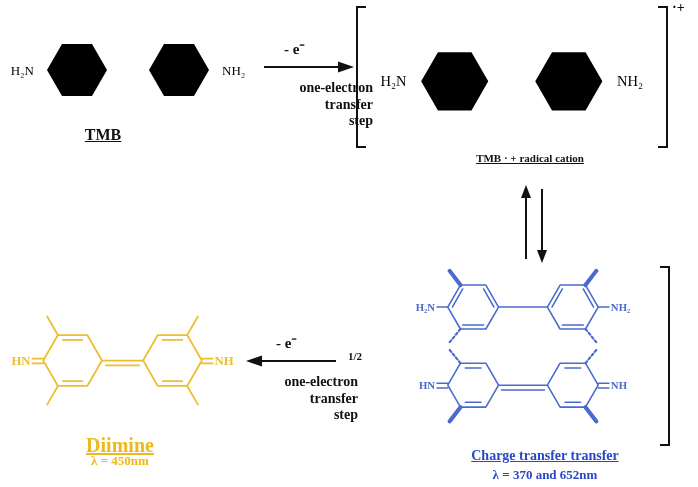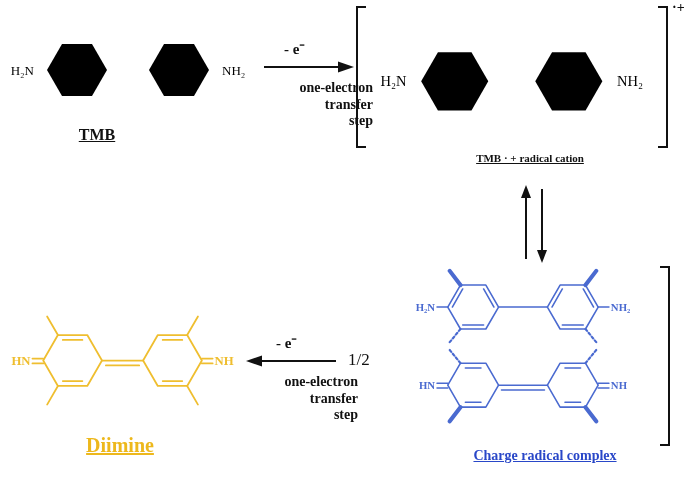--- a/index.html
+++ b/index.html
@@ -17,21 +17,21 @@
   .mol-black  { color: var(--black,  #1a1a1a); }
   .mol-blue   { color: var(--blue,   #4a6ad0); }
   .mol-blue path, .mol-blue line { stroke-width:1.6; }
   .mol-yellow { color: var(--yellow, #efbe2f); }
   .mol-label { font-weight:bold; text-decoration:underline; text-align:center; font-size:16px; }
   .lambda    { font-weight:bold; text-align:center; font-size:13px; }
   .blue-text   { color: var(--blue_text,  #2947c8); }
   .yellow-text { color: var(--yellow_text,#edb81c); }
   .electron { font-weight:bold; font-size:15px; }
   .caption  { font-weight:bold; font-size:14px; line-height:1.18;text-align:right; }
-  .half     { font-weight:normal; font-size:17px; }
+  .half     { font-weight:bold; font-size:11px; }
   .charge   { font-weight:bold; font-size:14px; }
   .bracket  { width:10px; }
   .bracket-l { border-left:2.5px solid #111; border-top:2.5px solid #111; border-bottom:2.5px solid #111; }
   .bracket-r { border-right:2.5px solid #111; border-top:2.5px solid #111; border-bottom:2.5px solid #111; }
   .rx-arrow path { stroke:#111; stroke-width:2; fill:none; }
   .rx-arrow polygon { fill:#111; stroke:none; }
 </style>
 </head>
 <body>
 
@@ -46,21 +46,21 @@
         <path d="M84.3,83.3 L59.7,83.3 M47.4,62 L59.7,40.7 M84.3,40.7 L96.6,62 M186.3,83.3 L161.7,83.3 M149.4,62 L161.7,40.7 M186.3,40.7 L198.6,62"></path>
         <text x="29" y="66.5" text-anchor="end" font-size="13">H₂N</text>
         <text x="217" y="66.5" font-size="13">NH₂</text>
       </g>
     </defs>
   </svg>
 
   <svg class="abs mol mol-black" style="left:5px;top:8px" width="250" height="118" viewBox="0 0 250 118">
     <use href="#tmb-skeleton"></use>
   </svg>
-  <div class="abs mol-label" style="left:37px;top:126px;width:120px">TMB</div>
+  <div class="abs mol-label" style="left:43px;top:126px;width:120px">TMB</div>
 
   <div class="abs electron" style="left:284px;top:38px">- e⁻</div>
   <svg class="abs rx-arrow" style="left:262px;top:58px" width="92" height="18" viewBox="0 0 92 18">
     <path d="M2,9 L78,9"></path>
     <polygon points="92,9 76,3.5 76,14.5"></polygon>
   </svg>
   <div class="abs caption" style="left:263px;top:80px;width:110px">
     <span style="display:block">one-electron transfer</span>
     <span style="display:block">step</span>
   </div>
@@ -97,21 +97,22 @@
       <path d="M111,122 L161,122 M114,127 L158,127"></path>
       <path d="M59,120 L48,120 M59,125 L48,125 M213,120 L224,120 M213,125 L224,125"></path>
       <path d="M77,104.5 L93,104.5 M77,139.5 L93,139.5 M179,104.5 L195,104.5 M179,139.5 L195,139.5"></path>
       <path class="hash" d="M72,99.5 L61,86 M200,99.5 L211,86"></path>
       <path class="wedge" d="M72,144.5 L61,159 M200,144.5 L211,159"></path>
       <text x="46" y="126" text-anchor="end" font-size="11">HN</text>
       <text x="226" y="126" font-size="11">NH</text>
     </g>
   </svg>
   <div class="abs bracket bracket-r" style="left:660px;top:266px;height:180px"></div>
-  <div class="abs mol-label blue-text" style="left:420px;top:448px;width:250px;font-size:14px">Charge radical complex</div>
+  <div class="abs mol-label blue-text" style="left:420px;top:448px;width:250px;font-size:14px">Charge transfer transfer</div>
+  <div class="abs lambda blue-text" style="left:420px;top:467px;width:250px">λ = 370 and 652nm</div>
 
   <div class="abs electron" style="left:276px;top:332px">- e⁻</div>
   <svg class="abs rx-arrow" style="left:246px;top:352px" width="92" height="18" viewBox="0 0 92 18">
     <path d="M90,9 L14,9"></path>
     <polygon points="0,9 16,3.5 16,14.5"></polygon>
   </svg>
   <div class="abs half" style="left:348px;top:350px">1/2</div>
   <div class="abs caption" style="left:248px;top:374px;width:110px">
     <span style="display:block">one-electron transfer</span>
     <span style="display:block">step</span>
@@ -121,14 +122,15 @@
     <path d="M102,72 L87,98 L57,98 L42,72 L57,46 L87,46 Z"></path>
     <path d="M204,72 L189,98 L159,98 L144,72 L159,46 L189,46 Z"></path>
     <path d="M102,72 L144,72 M106,77 L140,77"></path>
     <path d="M42,70 L31,70 M42,75 L31,75 M204,70 L215,70 M204,75 L215,75"></path>
     <path d="M62,51 L82,51 M62,93 L82,93 M164,51 L184,51 M164,93 L184,93"></path>
     <path d="M57,46 L46,27 M57,98 L46,117 M189,46 L200,27 M189,98 L200,117"></path>
     <text x="29" y="76.5" text-anchor="end" font-size="13">HN</text>
     <text x="217" y="76.5" font-size="13">NH</text>
   </svg>
   <div class="abs mol-label yellow-text" style="left:55px;top:434px;width:130px;font-size:20px">Diimine</div>
+  <div class="abs lambda yellow-text" style="left:55px;top:453px;width:130px">λ = 450nm</div>
 
 </div>
 
 </body></html>

